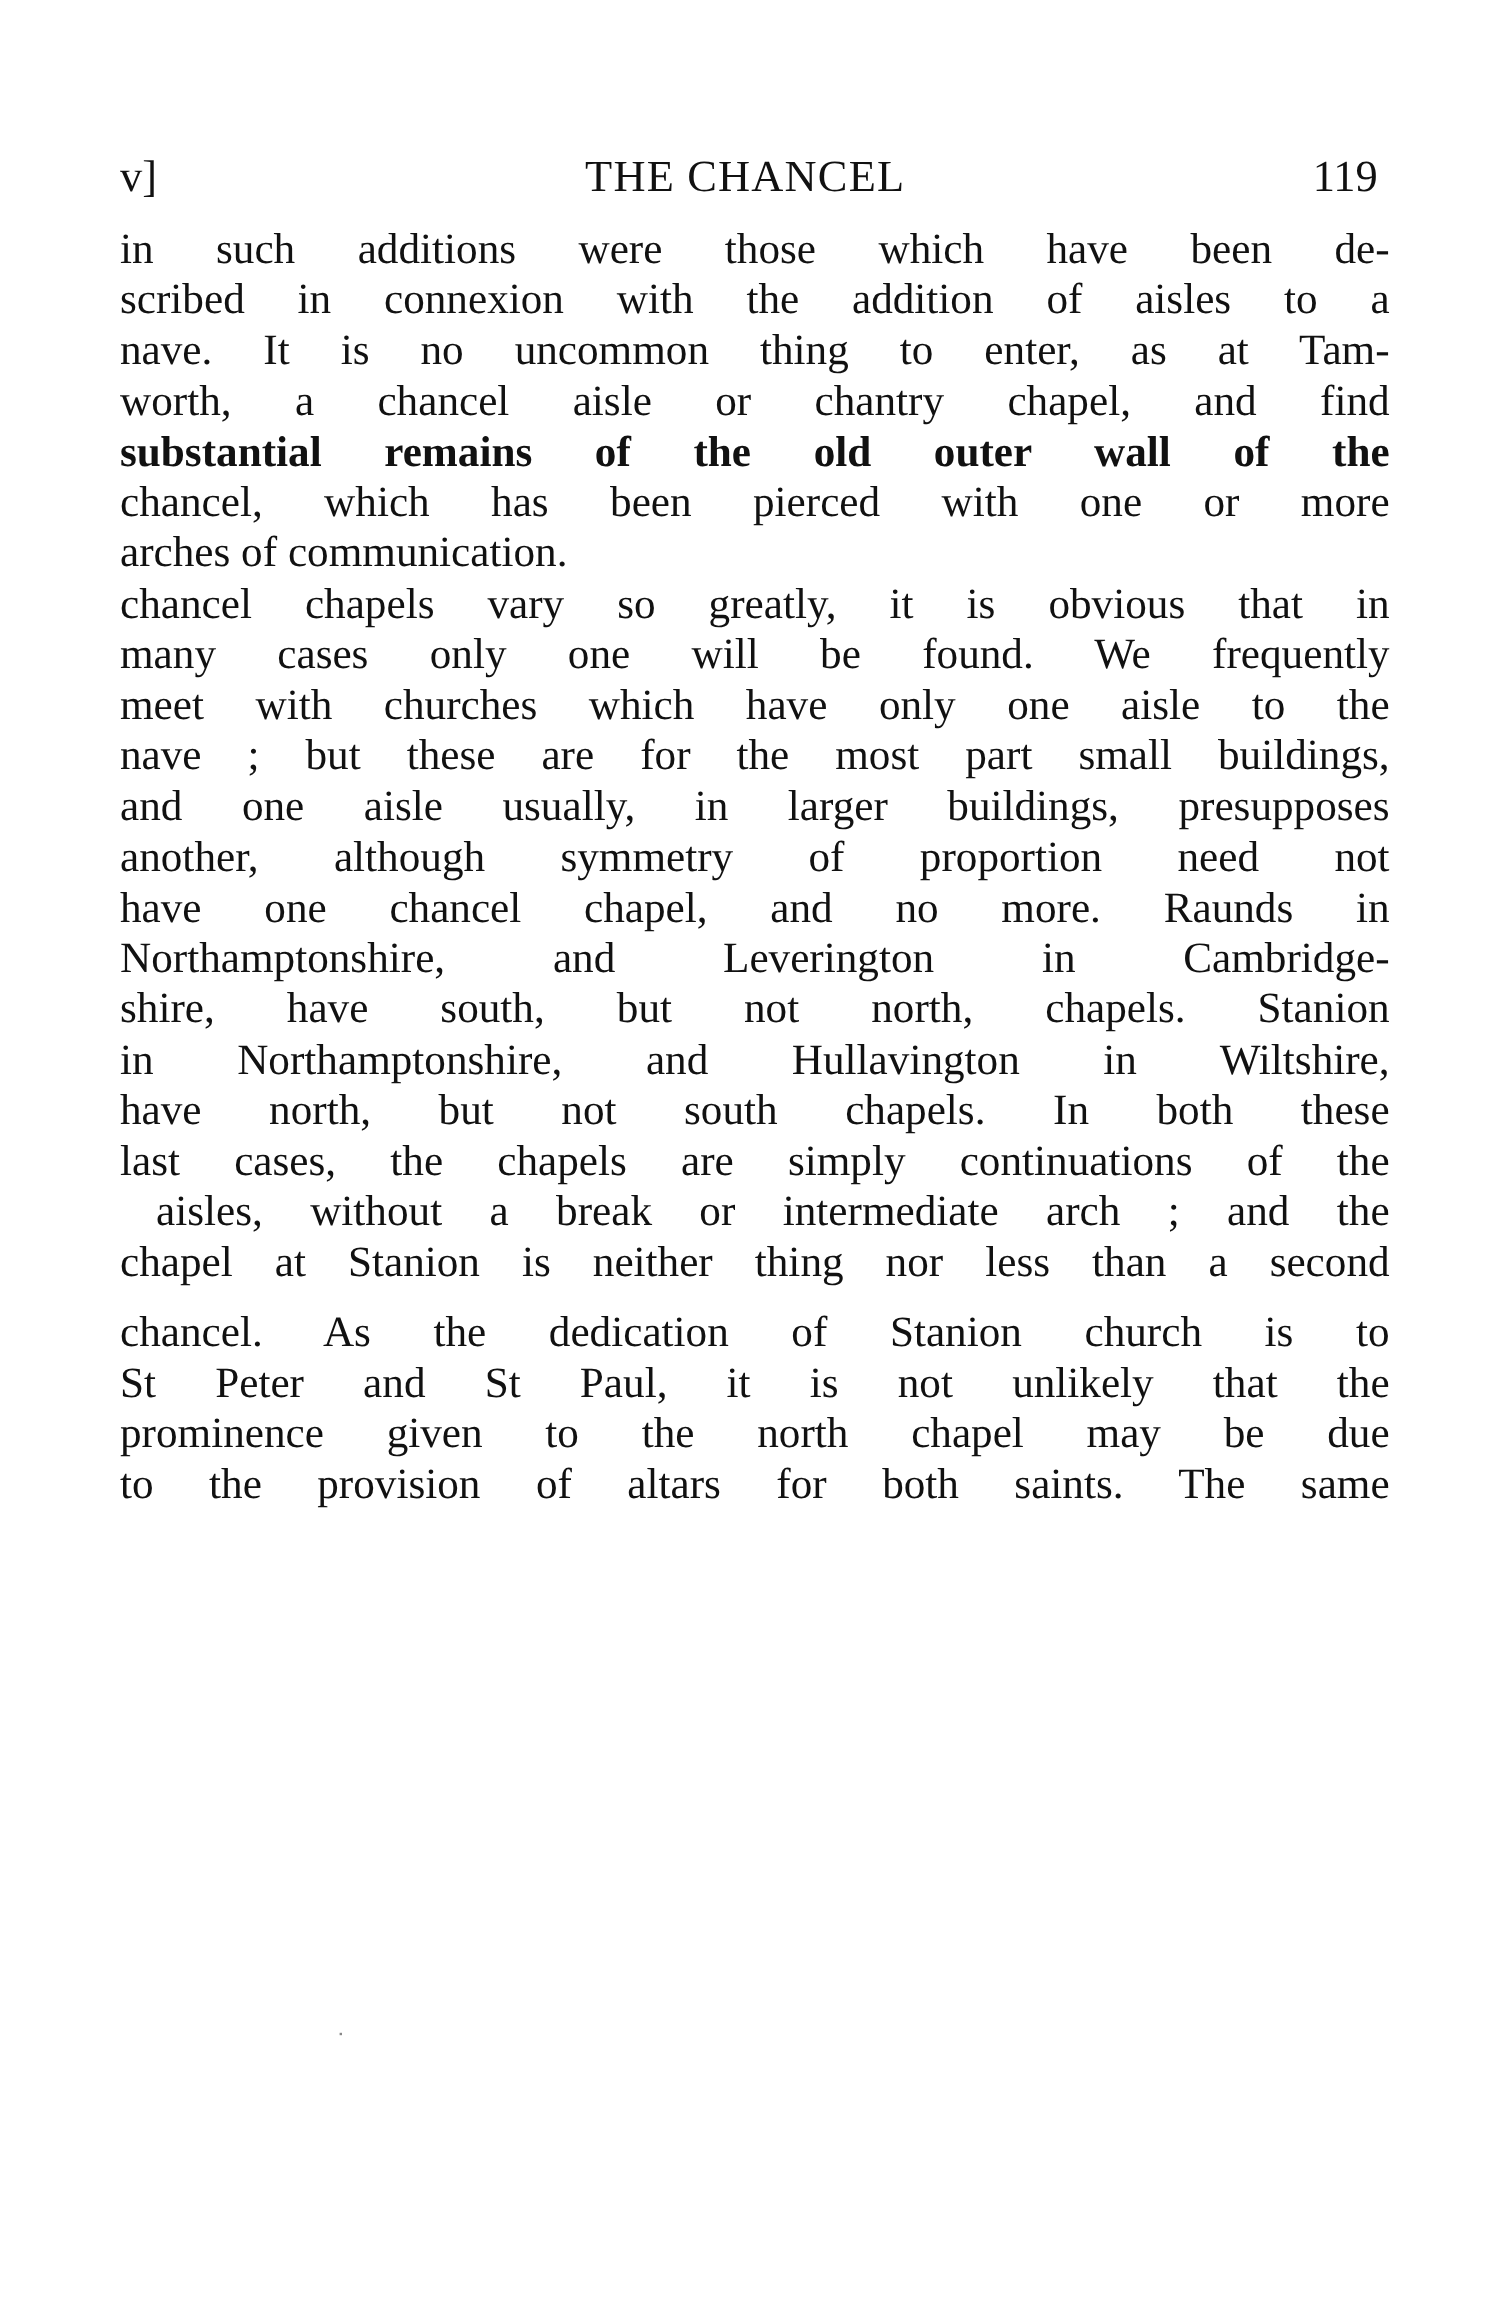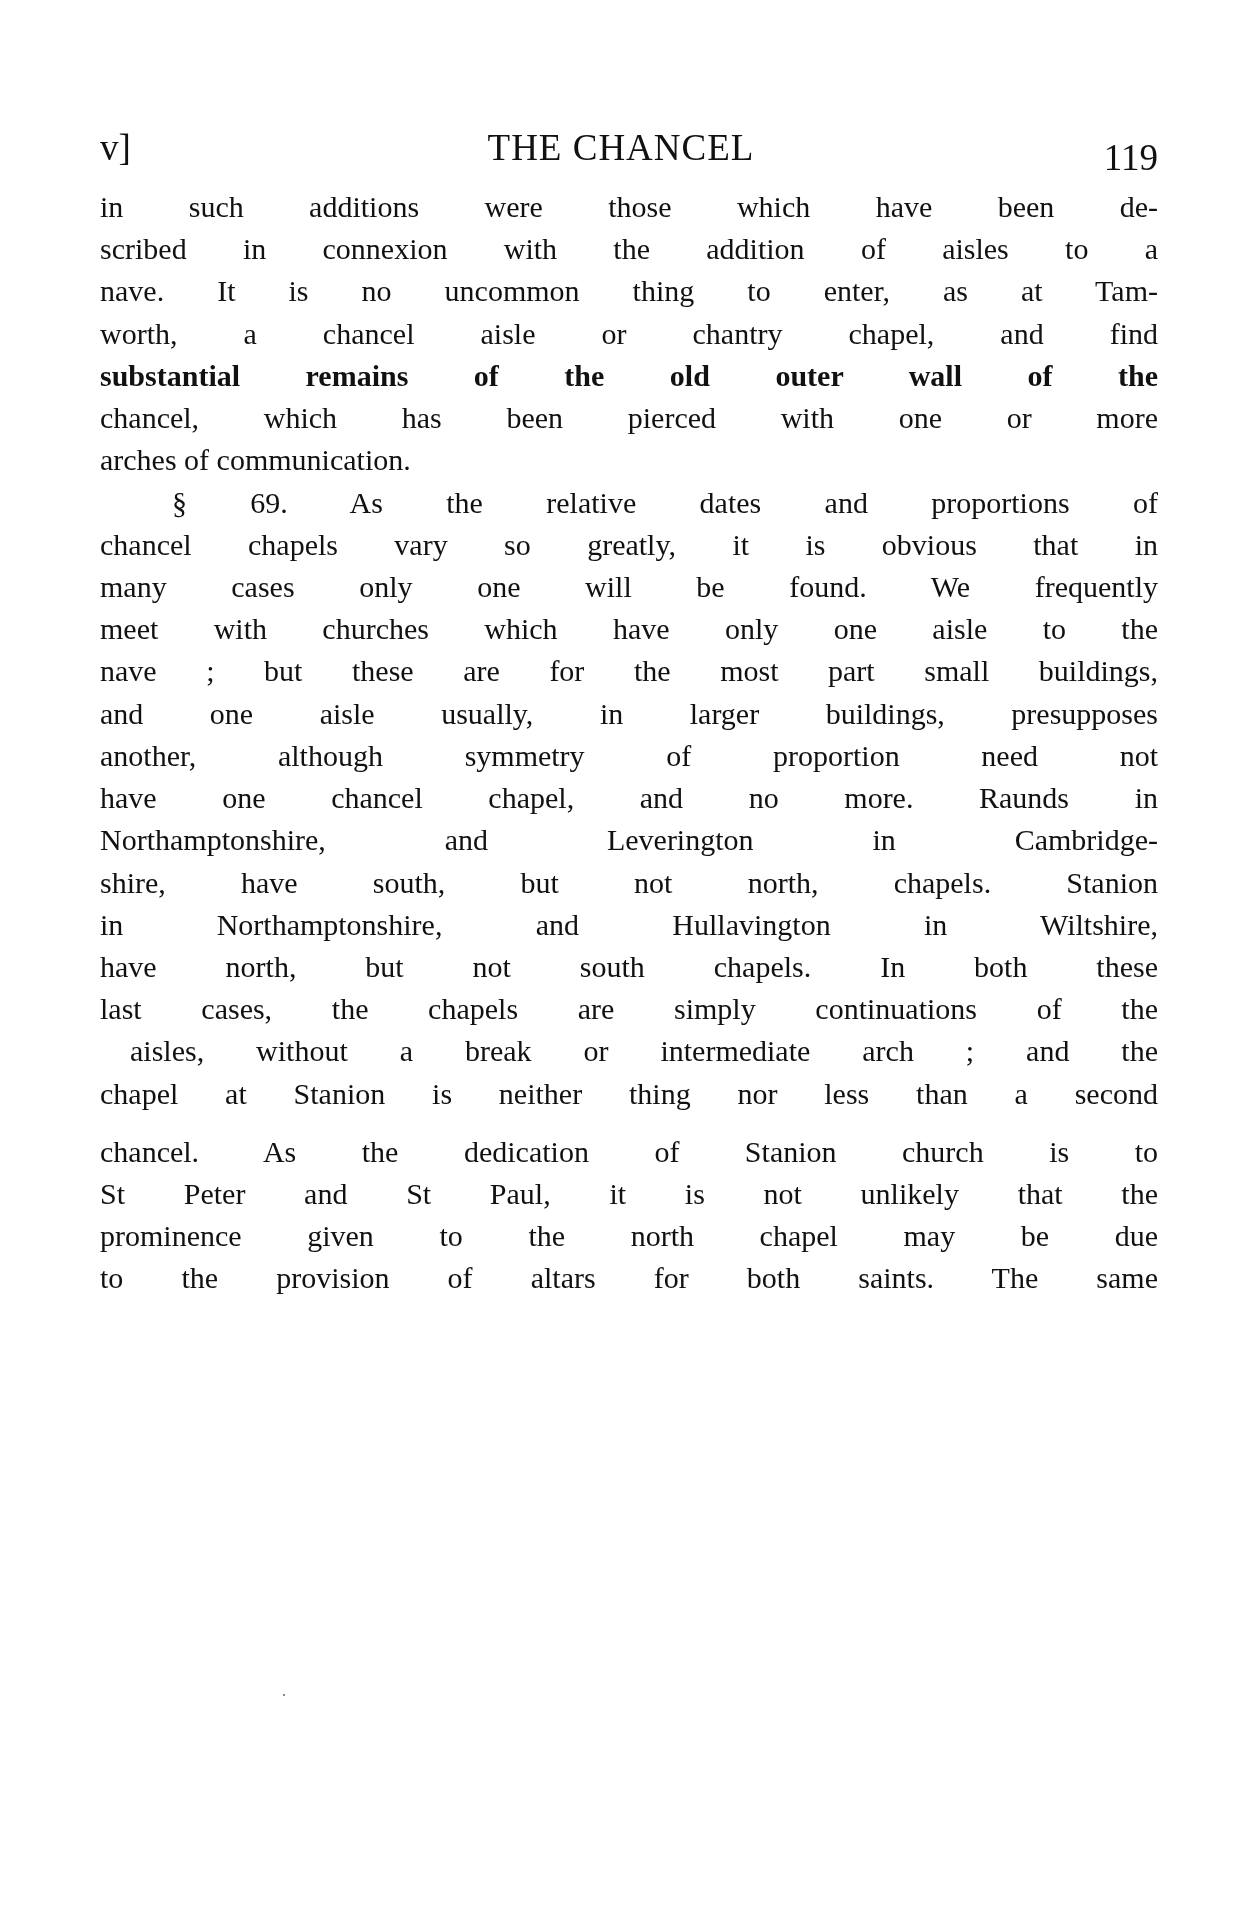--- a/index.html
+++ b/index.html
@@ -2,46 +2,45 @@
 <html><head>
 <meta charset="utf-8">
 <style>
   html, body { margin: 0; padding: 0; background: #ffffff; }
   body { width: 1250px; height: 1918px; position: relative; overflow: hidden; }
   .page { position: absolute; left: 0; top: 0; width: 1250px; height: 1918px; background: #fff; }
   .header { position: absolute; left: 100px; top: 126px; width: 1058px; height: 60px;
     font-family: "Liberation Serif", "DejaVu Serif", serif; font-size: 37px; color: #111; }
   .header .left { position: absolute; left: 0; top: 0; }
   .header .center { position: absolute; left: 0; right: 16px; top: 0; text-align: center; letter-spacing: 1px; }
-  .header .right { position: absolute; right: 0; top: 0; margin-top: 10px; }
+  .header .right { position: absolute; right: 10px; top: 0; }
   .body-text { position: absolute; left: 100px; top: 186px; width: 1058px;
     font-family: "Liberation Serif", "DejaVu Serif", serif; font-size: 38px; color: #111; }
   .line { height: 53.4px; line-height: 53.4px; white-space: nowrap; text-align: justify; text-align-last: justify; overflow: hidden; }
   .line.last { text-align-last: left; }
   .line.indent { padding-left: 72px; }
   .speck { position: absolute; left: 283px; top: 1694px; width: 2px; height: 2px; background: #888; }
 </style>
 </head>
 <body>
 
 <div class="page">
   <div class="header">
     <span class="left">v]</span>
     <span class="center">THE CHANCEL</span>
     <span class="right">119</span>
   </div>
-  <div class="body-text" id="body-text" style="font-size: 30px;">
+  <div class="body-text" id="body-text" style="font-size: 36px;">
       <div class="line" style="height: 42.2222px; line-height: 42.2222px;">in such additions were those which have been de-</div>
       <div class="line" style="height: 42.2222px; line-height: 42.2222px;">scribed in connexion with the addition of aisles to a</div>
       <div class="line" style="height: 42.2222px; line-height: 42.2222px;">nave.  It is no uncommon thing to enter, as at Tam-</div>
       <div class="line" style="height: 42.2222px; line-height: 42.2222px;">worth, a chancel aisle or chantry chapel, and find</div>
       <div class="line" style="height: 42.2222px; line-height: 42.2222px; font-weight: bold;">substantial remains of the old outer wall of the</div>
       <div class="line" style="height: 42.2222px; line-height: 42.2222px;">chancel, which has been pierced with one or more</div>
       <div class="line last" style="height: 42.2222px; line-height: 42.2222px;">arches of communication.</div>
-      <div class="line indent" style="height: 42.2222px; line-height: 42.2222px;">§ 69.  As the relative dates and proportions of</div>
       <div class="line" style="height: 42.2222px; line-height: 42.2222px;">chancel chapels vary so greatly, it is obvious that in</div>
       <div class="line" style="height: 42.2222px; line-height: 42.2222px;">many cases only one will be found.  We frequently</div>
       <div class="line" style="height: 42.2222px; line-height: 42.2222px;">meet with churches which have only one aisle to the</div>
       <div class="line" style="height: 42.2222px; line-height: 42.2222px;">nave ; but these are for the most part small buildings,</div>
       <div class="line" style="height: 42.2222px; line-height: 42.2222px;">and one aisle usually, in larger buildings, presupposes</div>
       <div class="line" style="height: 42.2222px; line-height: 42.2222px;">another, although symmetry of proportion need not</div>
       <div class="line" style="height: 42.2222px; line-height: 42.2222px;">have one chancel chapel, and no more.  Raunds in</div>
       <div class="line" style="height: 42.2222px; line-height: 42.2222px;">Northamptonshire, and Leverington in Cambridge-</div>
       <div class="line" style="height: 42.2222px; line-height: 42.2222px;">shire, have south, but not north, chapels.  Stanion</div>
       <div class="line" style="height: 42.2222px; line-height: 42.2222px;">in Northamptonshire, and Hullavington in Wiltshire,</div>

